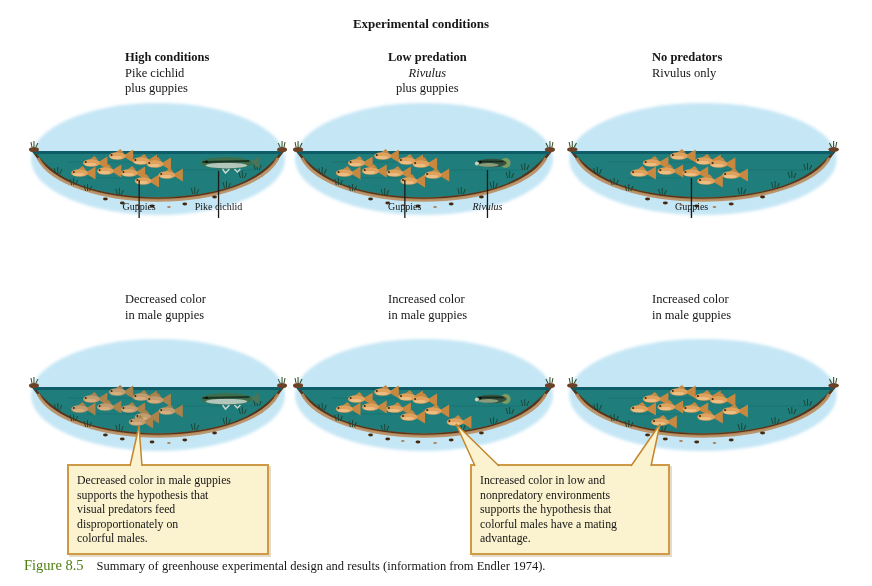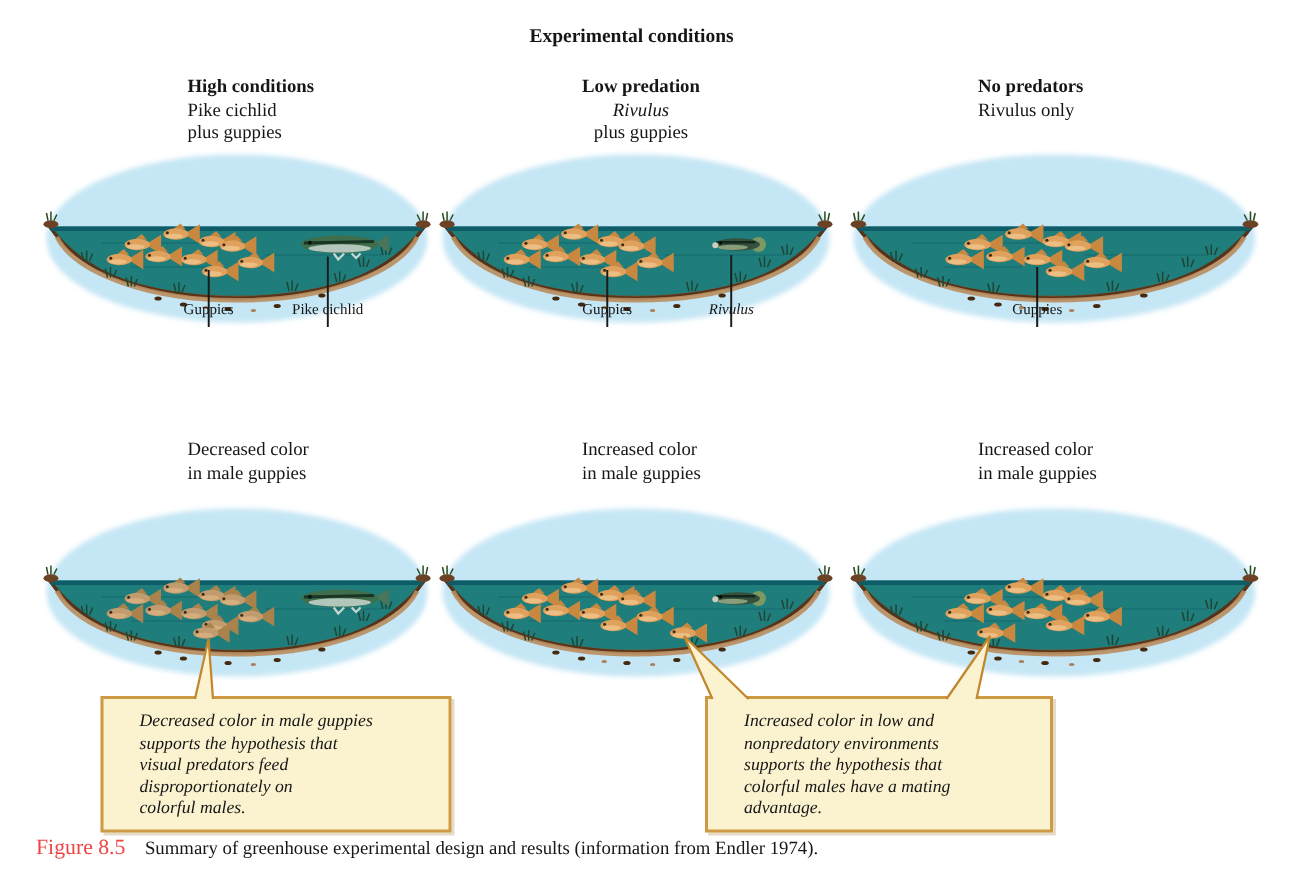--- a/index.html
+++ b/index.html
@@ -15,22 +15,22 @@
   .panel{position:absolute;height:140px;}
   .panel svg{display:block;}
   .p1{left:28px;top:100px;width:262px;}
   .p2{left:292px;top:100px;width:266px;}
   .p3{left:566px;top:100px;width:276px;}
   .p4{left:28px;top:336px;width:262px;}
   .p5{left:292px;top:336px;width:266px;}
   .p6{left:566px;top:336px;width:276px;}
   .scene-label{position:absolute;top:101px;transform:translateX(-50%);
        font-size:10px;white-space:nowrap;}
-  .callout{position:absolute;padding:7px 24px;font-size:11.8px;line-height:14.6px;
-       white-space:pre-line;box-shadow:2px 2px 0 rgba(150,110,40,0.25);font-style:italic;}
+  .callout{position:absolute;padding:7px 8px;font-size:11.8px;line-height:14.6px;
+       white-space:pre-line;box-shadow:2px 2px 0 rgba(150,110,40,0.25);}
   .co1{left:67px;top:464px;width:182px;}
   .co2{left:470px;top:464px;width:180px;}
   .overlay{position:absolute;left:0;top:0;pointer-events:none;z-index:5;}
   .caption{position:absolute;left:24px;top:557px;font-size:12.5px;white-space:nowrap;}
   .figlabel{font-size:14.5px;margin-right:13px;}
 </style>
 </head>
 <body>
 
 <div class="fig">
@@ -730,16 +730,16 @@
       <line x1="139" y1="426" x2="142" y2="466" stroke="#C2872E" stroke-width="1.5"></line>
       <polygon points="456,424 475,466 499,466" fill="#FBF3CF"></polygon>
       <line x1="456" y1="424" x2="475" y2="466" stroke="#C2872E" stroke-width="1.5"></line>
       <line x1="456" y1="424" x2="499" y2="466" stroke="#C2872E" stroke-width="1.5"></line>
       <polygon points="660,424 631,466 651,466" fill="#FBF3CF"></polygon>
       <line x1="660" y1="424" x2="631" y2="466" stroke="#C2872E" stroke-width="1.5"></line>
       <line x1="660" y1="424" x2="651" y2="466" stroke="#C2872E" stroke-width="1.5"></line>
     </svg>
 
   <div class="caption">
-    <span class="figlabel" style="color: #ef4444;">Figure 8.5</span><span>Summary of greenhouse experimental design and results (information from Endler 1974).</span>
+    <span class="figlabel" style="color: #4d7c0f;">Figure 8.5</span><span>Summary of greenhouse experimental design and results (information from Endler 1974).</span>
   </div>
 
 </div>
 
 </body></html>

